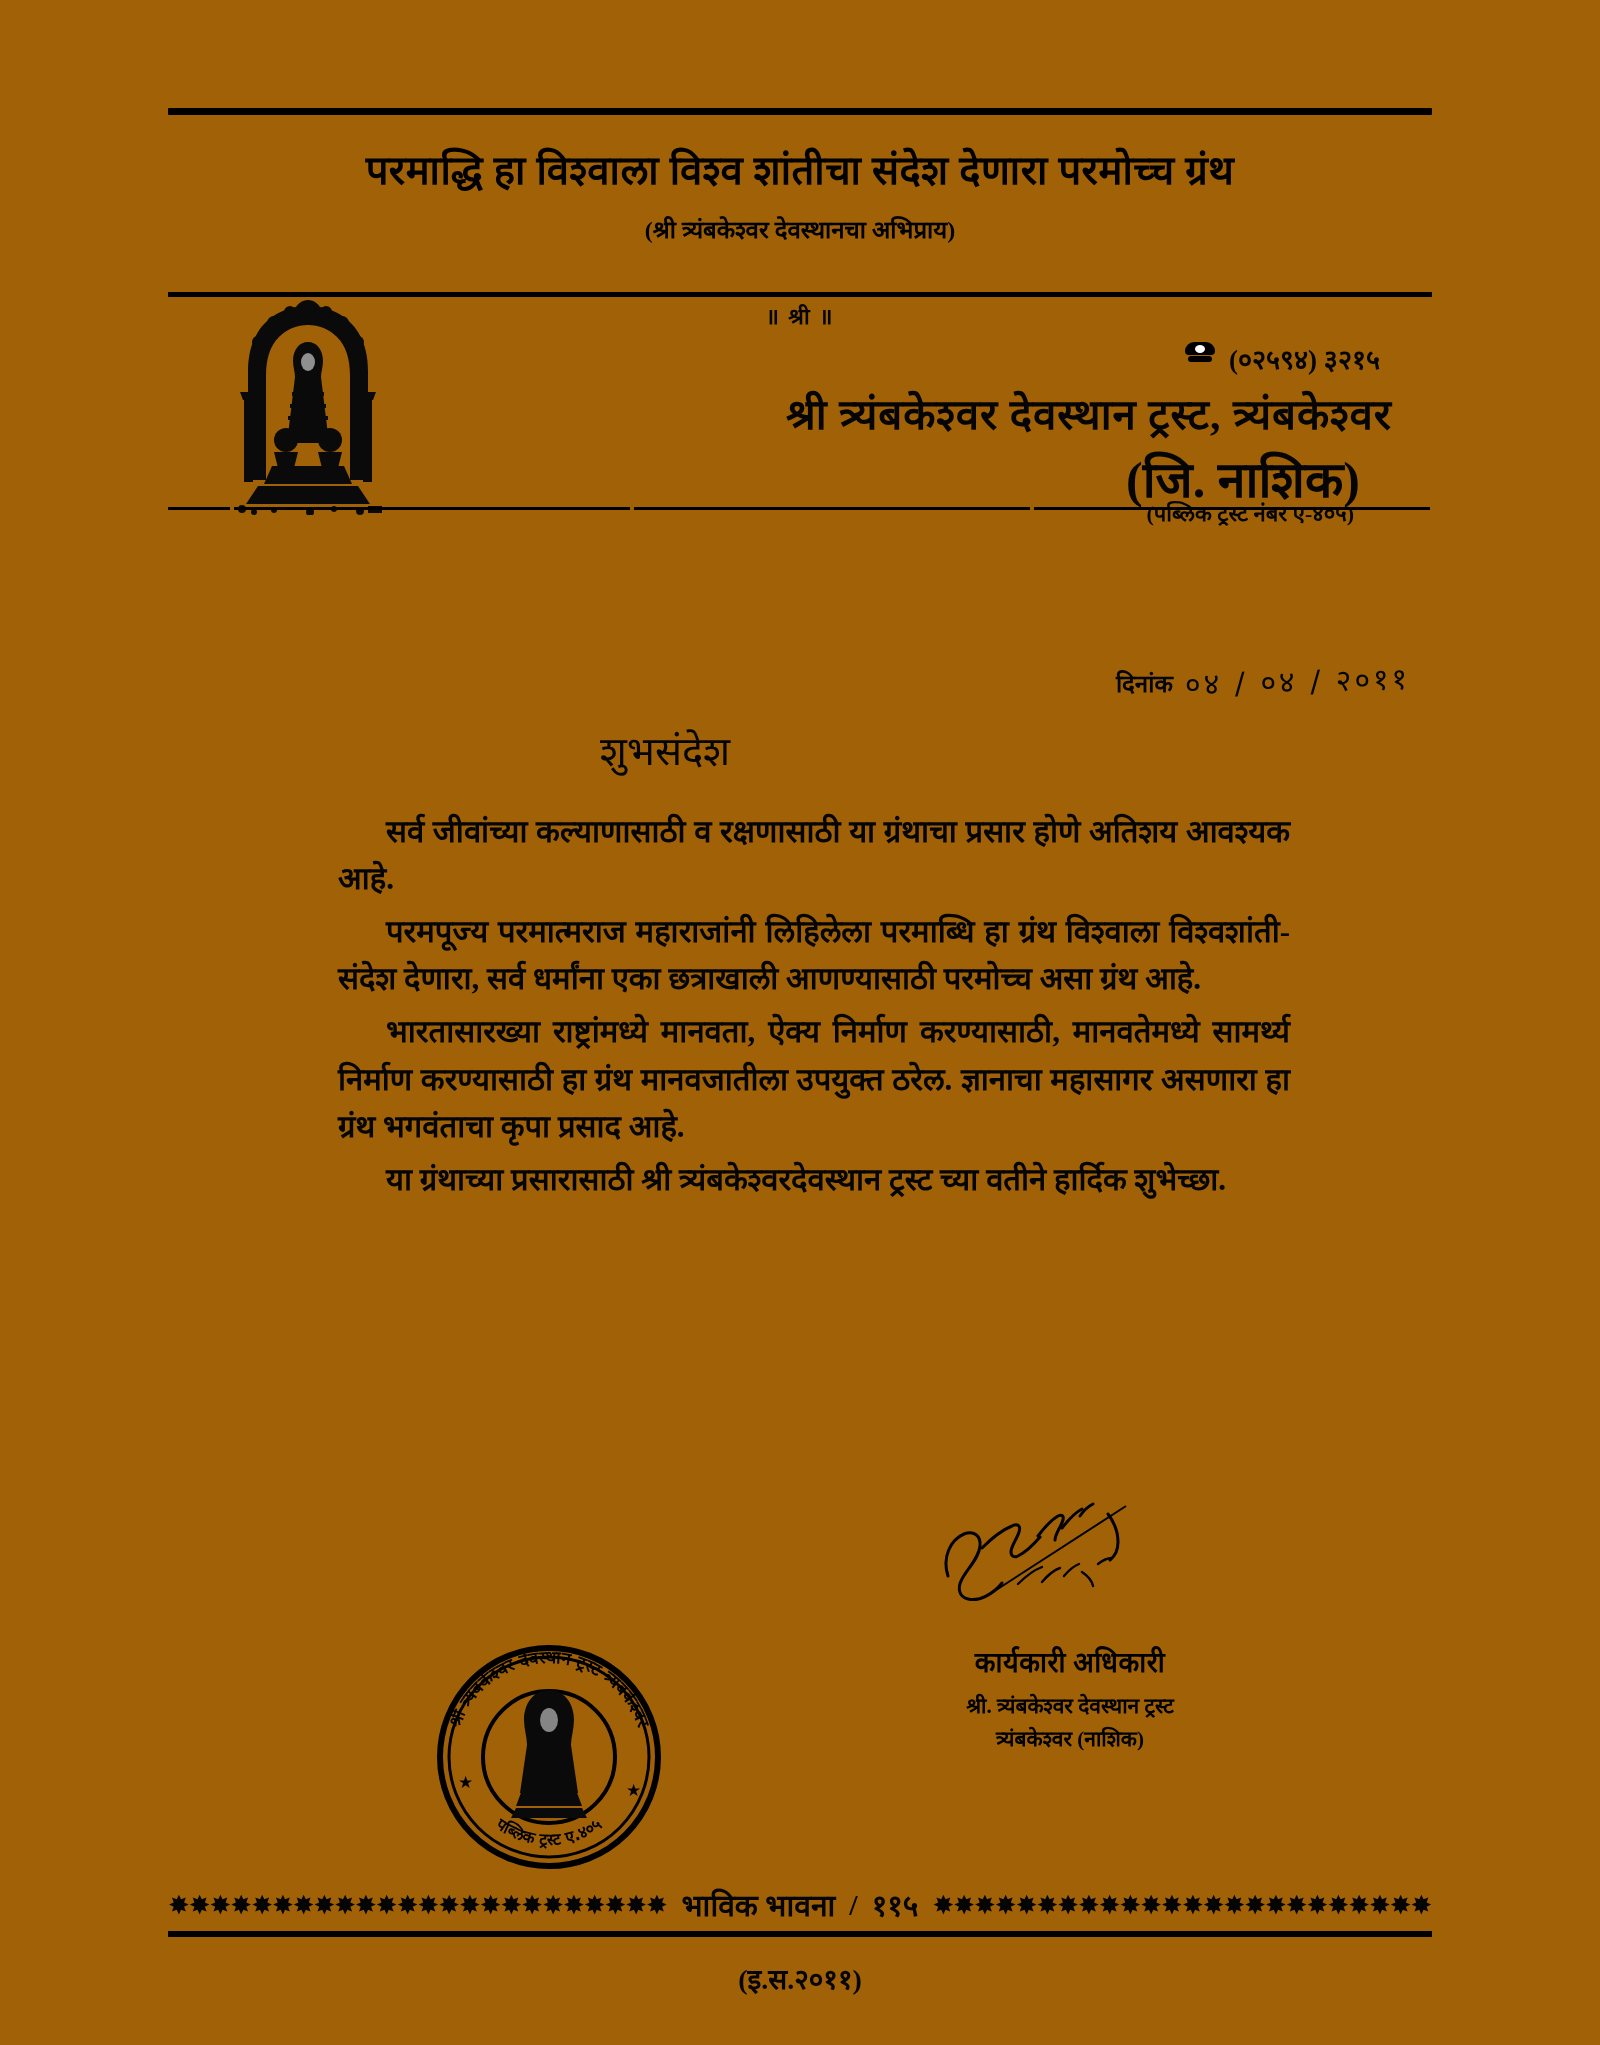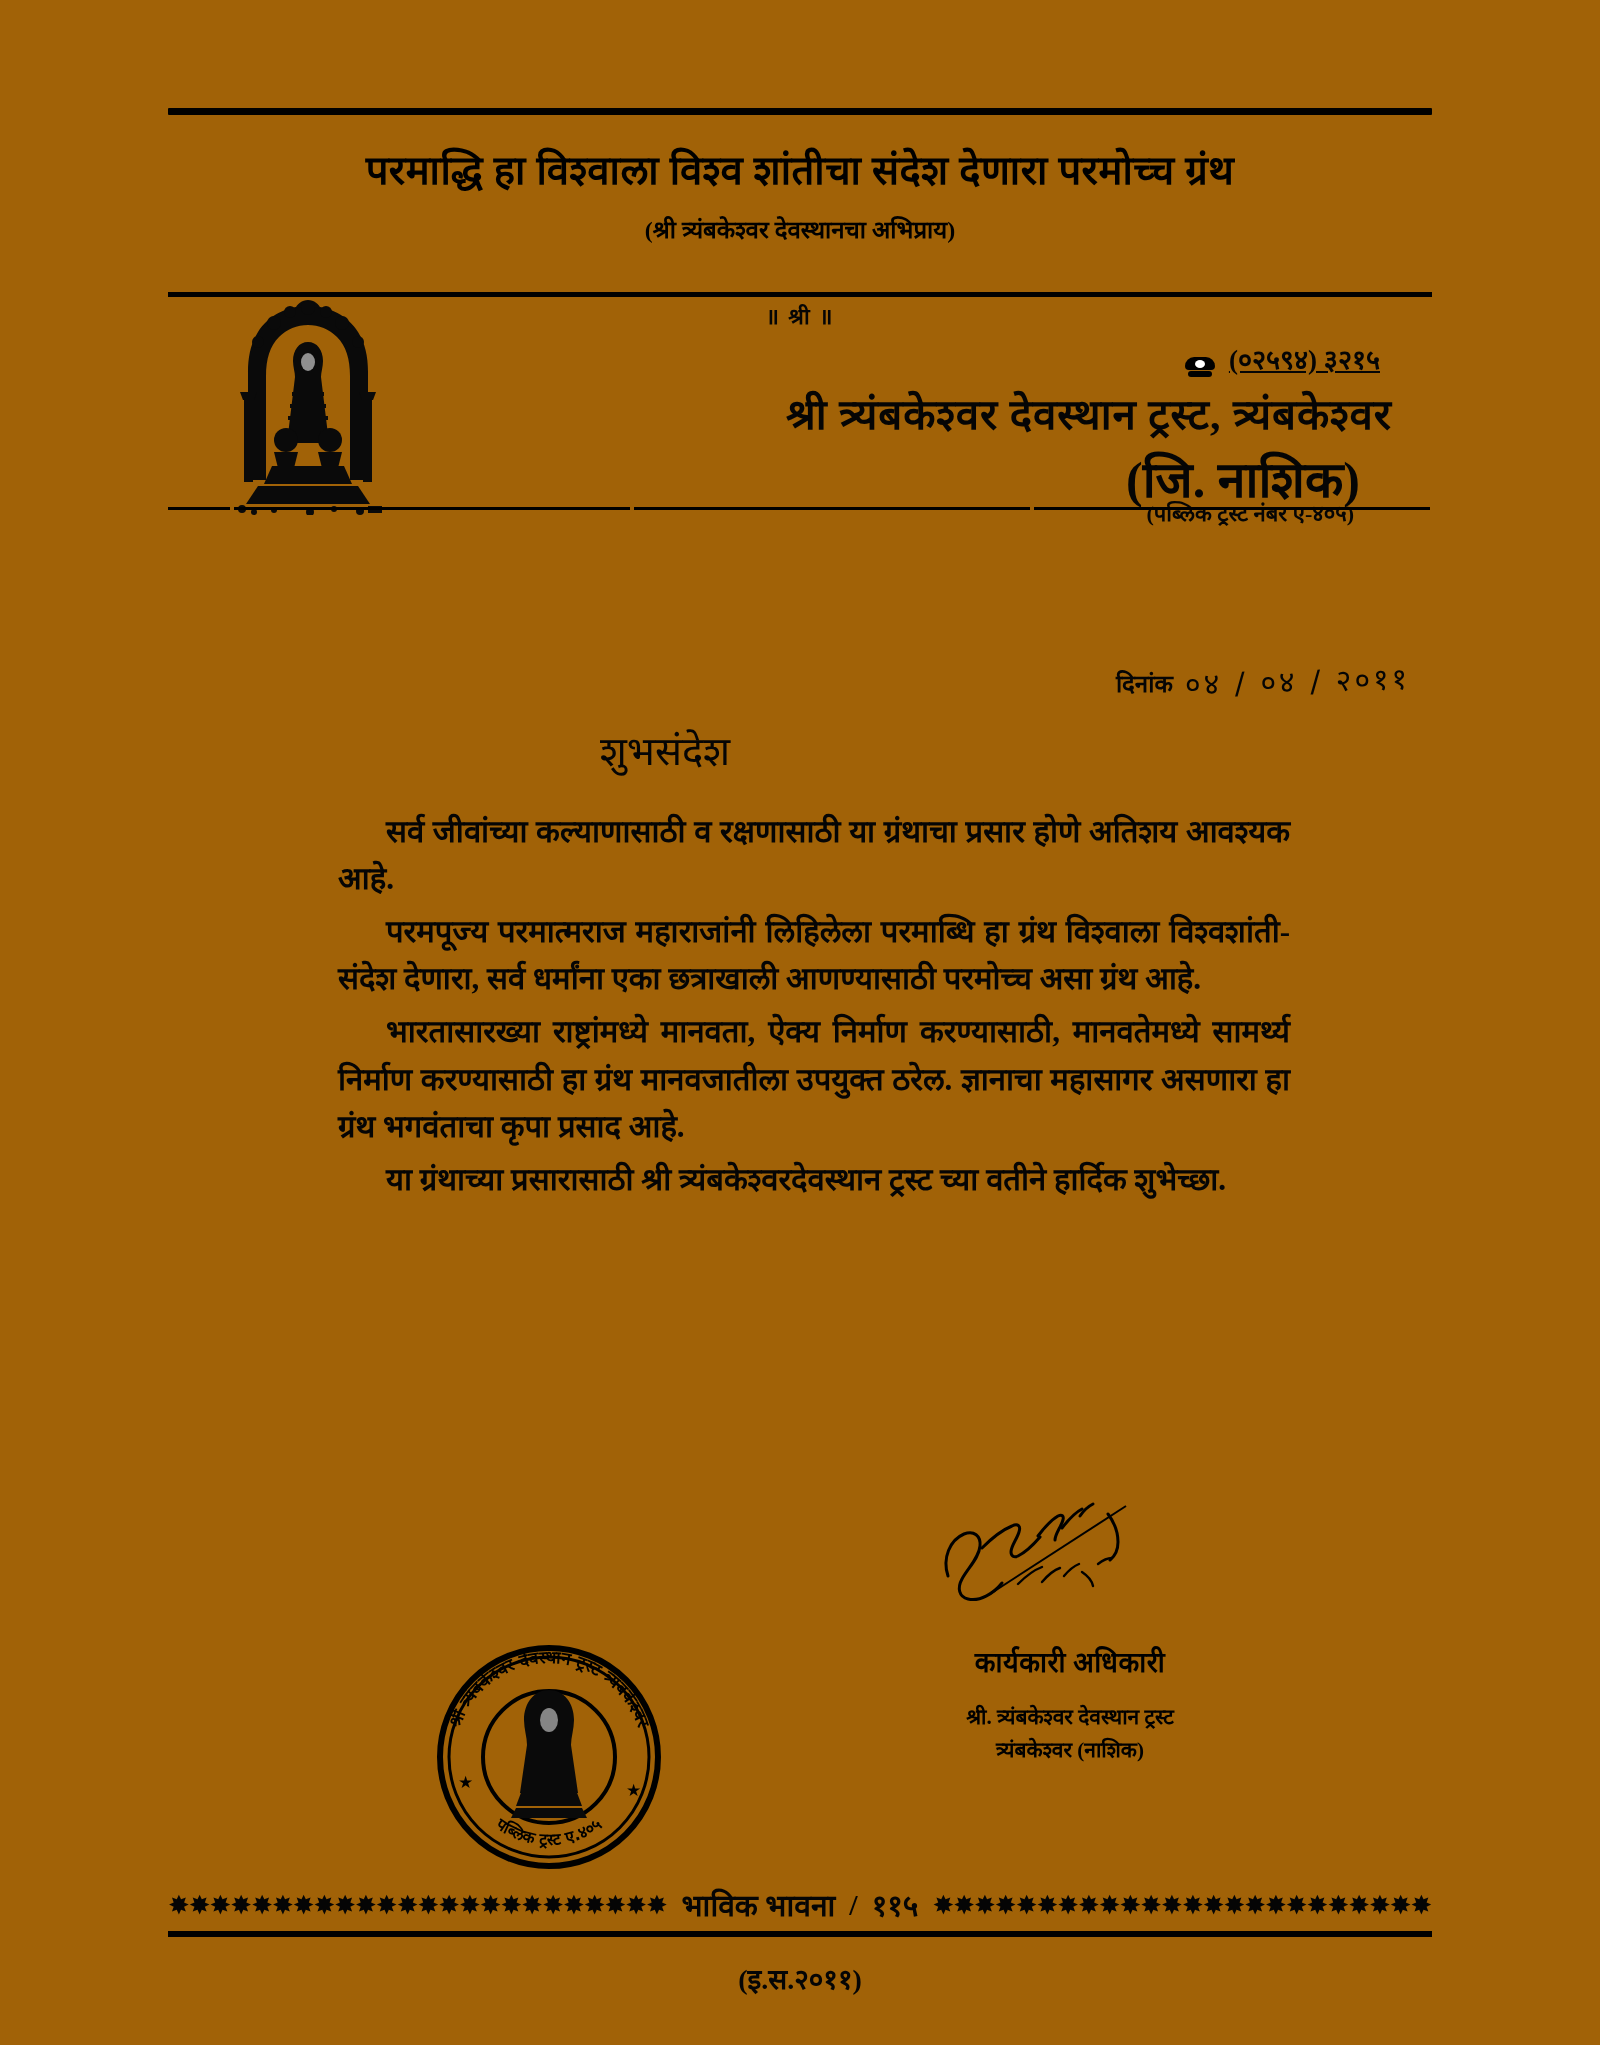--- a/index.html
+++ b/index.html
@@ -77,24 +77,23 @@
     letter-spacing: 2px;
   }
 
   .phone-line {
     position: absolute;
     right: 52px;
     top: 48px;
     font-size: 27px;
     font-weight: 700;
     display: flex;
-    align-items: flex-end;
+    align-items: flex-start;
     gap: 14px;
     white-space: nowrap;
-    text-decoration: underline;
   }
   .phone-glyph {
     display: inline-block;
     width: 30px;
     height: 22px;
     position: relative;
   }
   .phone-glyph::before {
     content: "";
     position: absolute;
@@ -239,21 +238,21 @@
     font-weight: 700;
     color: #000;
   }
   .stamp-role {
     font-size: 27px;
     letter-spacing: 0.5px;
     transform: scaleY(1.05);
   }
   .stamp-l2 {
     font-size: 21px;
-    margin-top: 23px;
+    margin-top: 12px;
   }
   .stamp-l3 {
     font-size: 21px;
     margin-top: 5px;
   }
 
   
   .seal {
     position: absolute;
     left: 430px;

